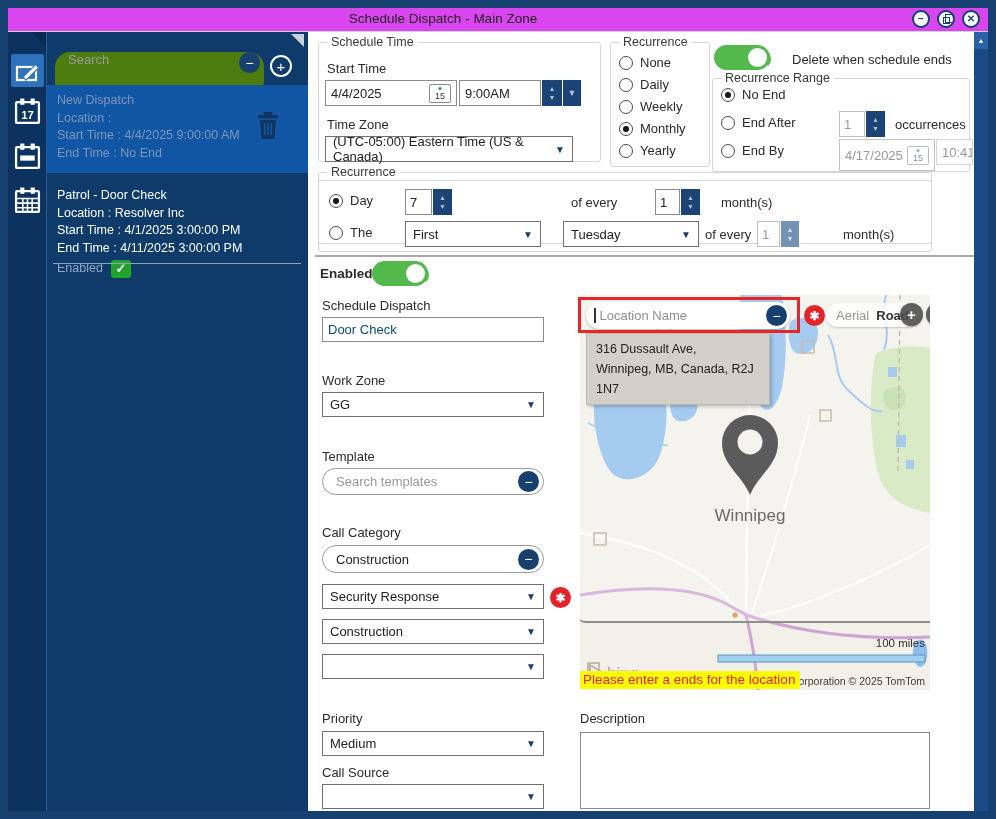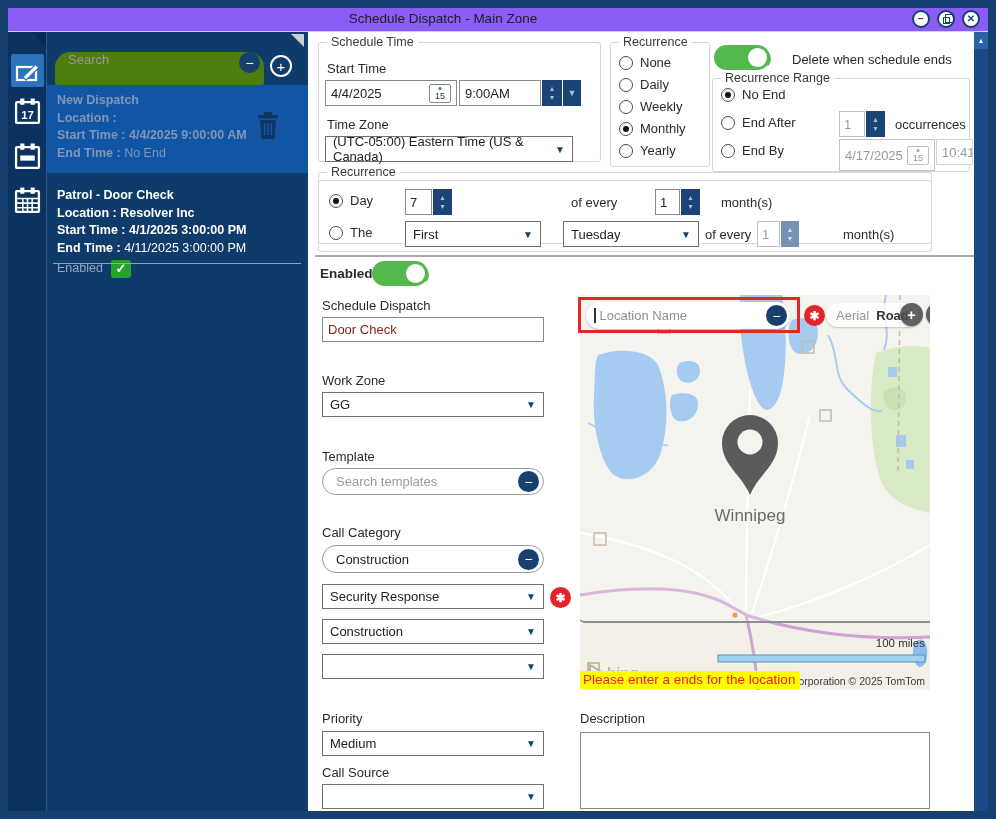--- a/index.html
+++ b/index.html
@@ -1,21 +1,21 @@
 <!DOCTYPE html>
 <html><head>
 <meta charset="utf-8">
 <style>
   * { margin:0; padding:0; box-sizing:border-box; }
   html,body { background:#9aa2ab; }
   #app { position:relative; width:996px; height:819px; background:#16406f;
          font-family:"Liberation Sans", sans-serif; font-size:13px; overflow:hidden; }
 
   
-  .titlebar { position:absolute; left:8px; top:8px; width:980px; height:24px; background:#8b5cf6;
+  .titlebar { position:absolute; left:8px; top:8px; width:980px; height:24px; background:#d946ef;
               border-bottom:1px solid #cdd4db; }
   .title { position:absolute; left:0; top:3px; width:100%; padding-right:110px; text-align:center;
            font-size:13.5px; color:#1e1e1e; }
   .winctls { position:absolute; right:8px; top:2px; display:flex; gap:7px; }
   .ctl { width:18px; height:18px; border:2px solid #17406e; border-radius:50%; color:#17406e;
          display:flex; align-items:center; justify-content:center; font-size:10px; font-weight:bold;
          background:#fff; line-height:1; }
   .sq { position:relative; width:7px; height:7px; border:1.4px solid #17406e; background:#fff; margin-top:2px; }
   .sq::before { content:""; position:absolute; top:-3.5px; left:1.5px; width:7px; height:7px;
                 border:1.4px solid #17406e; }
@@ -42,35 +42,35 @@
   .mico { width:21px; height:21px; border-radius:50%; background:#17406e; color:#fff; flex:none;
           display:flex; align-items:center; justify-content:center; font-size:14px; line-height:1; }
   .plusbtn { position:absolute; left:262px; top:23px; width:22px; height:22px; border-radius:50%;
              border:2px solid #fff; color:#fff; display:flex; align-items:center; justify-content:center;
              font-size:15px; line-height:1; }
 
   .ditem { position:absolute; left:39px; width:261px; padding:7px 10px; font-size:12.5px;
            line-height:17.5px; }
   .ditem.sel { background:#1156a4; color:#8096b9; }
   .ditem.norm { color:#ffffff; }
-  .ditem b { font-weight:bold; }
+  .ditem b { font-weight:normal; }
   .dim { font-weight:normal; }
   .trash { position:absolute; right:28px; top:26px; }
   .enrow { display:flex; align-items:center; gap:8px; margin-top:3px; color:#93a7c4; }
   .chk { width:20px; height:18px; background:#22a32e; border-radius:3px; color:#fff;
          display:flex; align-items:center; justify-content:center; font-size:13px; font-weight:bold; }
   .lsep { position:absolute; left:45px; top:231px; width:248px; height:1px; background:#8fa3c0; }
 
   
   .gb { position:absolute; border:1px solid #d6d6d6; border-radius:3px;padding-left:32px; }
   .lg { position:absolute; top:-8px; left:8px; background:#fff; padding:0 4px; font-size:12.5px; color:#3a3a3a; }
   .lbl { position:absolute; font-size:13px; color:#2b2b2b; white-space:nowrap; }
   .tbox { position:absolute; background:#fff; border:1px solid #8a8a8a; display:flex; align-items:center;
           padding:0 5px; font-size:13px; color:#222; overflow:hidden; }
-  .tbox input { border:none; outline:none; flex:1; min-width:0; font:13px "Liberation Sans",sans-serif; color:#7f1d1d; }
+  .tbox input { border:none; outline:none; flex:1; min-width:0; font:13px "Liberation Sans",sans-serif; color:#0c4a6e; }
   .dd { position:absolute; background:#fff; border:1px solid #707070; display:flex; align-items:center;
         padding:0 7px; font-size:13px; color:#222; }
   .dd .arr { margin-left:auto; color:#17406e; font-size:10px; }
   .pill { position:absolute; background:#fff; border:1px solid #9a9a9a; border-radius:15px; display:flex;
           align-items:center; padding:0 4px 0 13px; }
   .pill input { flex:1; min-width:0; border:none; outline:none; background:transparent;
                 font:13px "Liberation Sans",sans-serif; color:#222; }
   .pill input::placeholder { color:#9a9a9a; }
   .radio { position:absolute; display:flex; align-items:center; gap:7px; font-size:13px; color:#2b2b2b;
            white-space:nowrap; }
@@ -489,20 +489,24 @@
       <div class="veil"></div>
 
       <div class="locpill">
         <span class="caret"></span>
         <input type="text" placeholder="Location Name" style="">
         <span class="mico">
             <span>−</span>
           </span>
       </div>
 
+      <div class="addrtip">
+        <div>316 Dussault Ave,</div>
+        <div>Winnipeg, MB, Canada, R2J 1N7</div>
+      </div>
 
       <div class="maptool">
         <span class="aerial">Aerial</span>
         <span class="road">Road</span>
       </div>
       <div class="zbtn" style="left:320px;">
           <span>+</span>
         </div>
       <div class="zbtn" style="left:346px;"></div>
 

